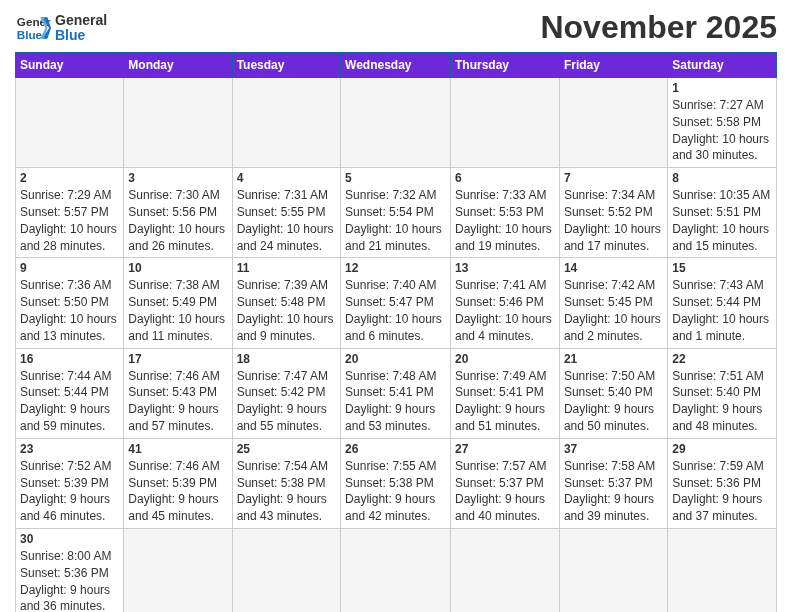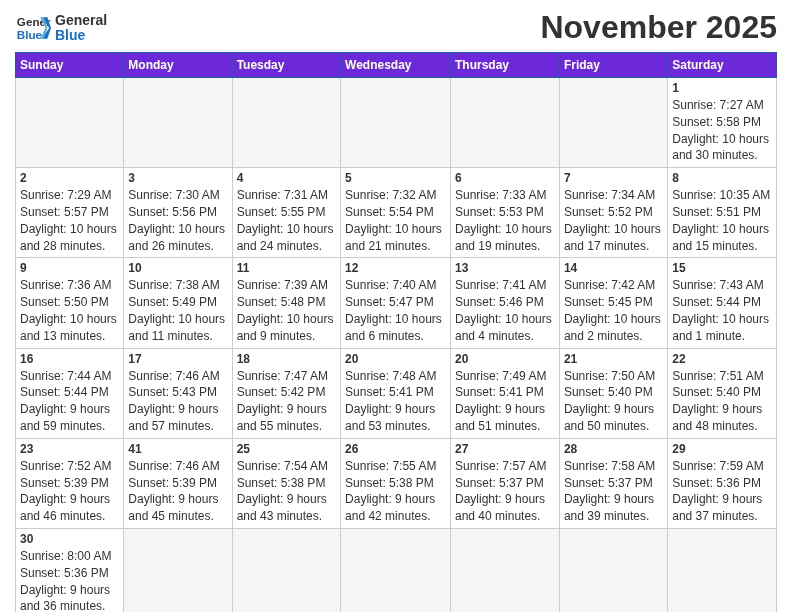--- a/index.html
+++ b/index.html
@@ -320,21 +320,21 @@
 and 42 minutes.</div>
           </td>
           <td>
             <span class="day-number">27</span>
             <div class="day-info">Sunrise: 7:57 AM
 Sunset: 5:37 PM
 Daylight: 9 hours
 and 40 minutes.</div>
           </td>
           <td>
-            <span class="day-number">28</span>
+            <span class="day-number">37</span>
             <div class="day-info">Sunrise: 7:58 AM
 Sunset: 5:37 PM
 Daylight: 9 hours
 and 39 minutes.</div>
           </td>
           <td>
             <span class="day-number">29</span>
             <div class="day-info">Sunrise: 7:59 AM
 Sunset: 5:36 PM
 Daylight: 9 hours

